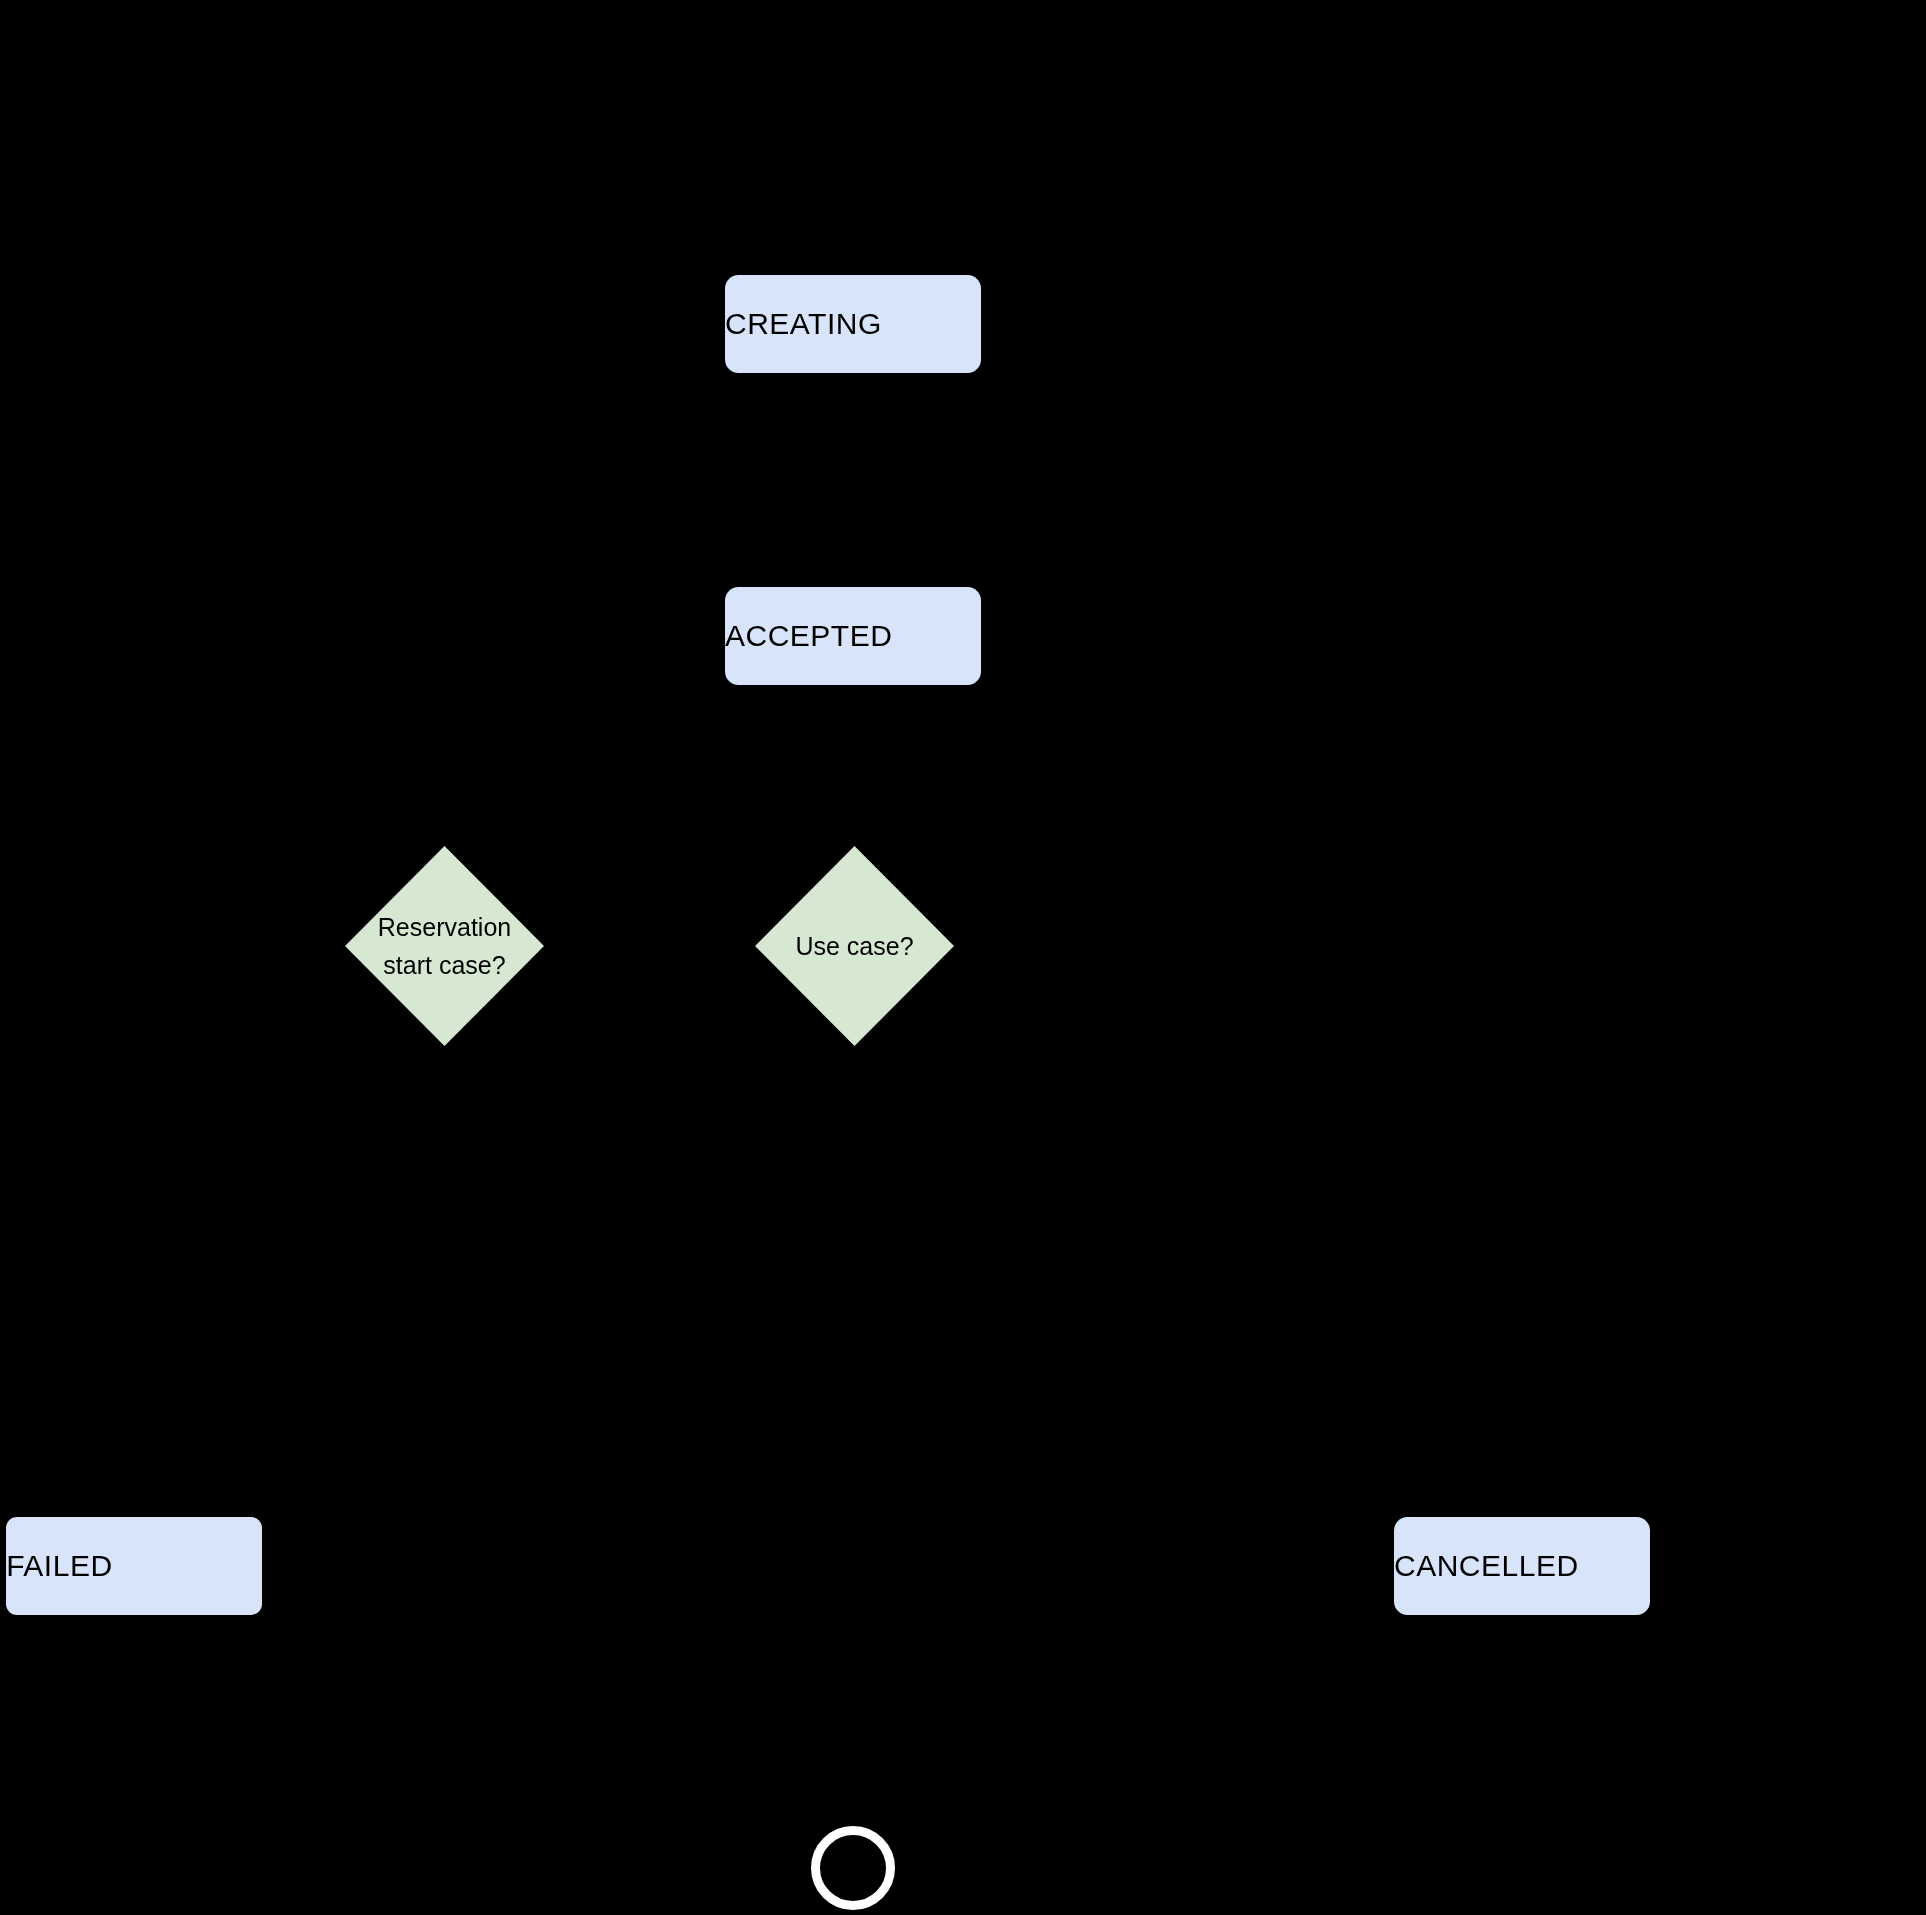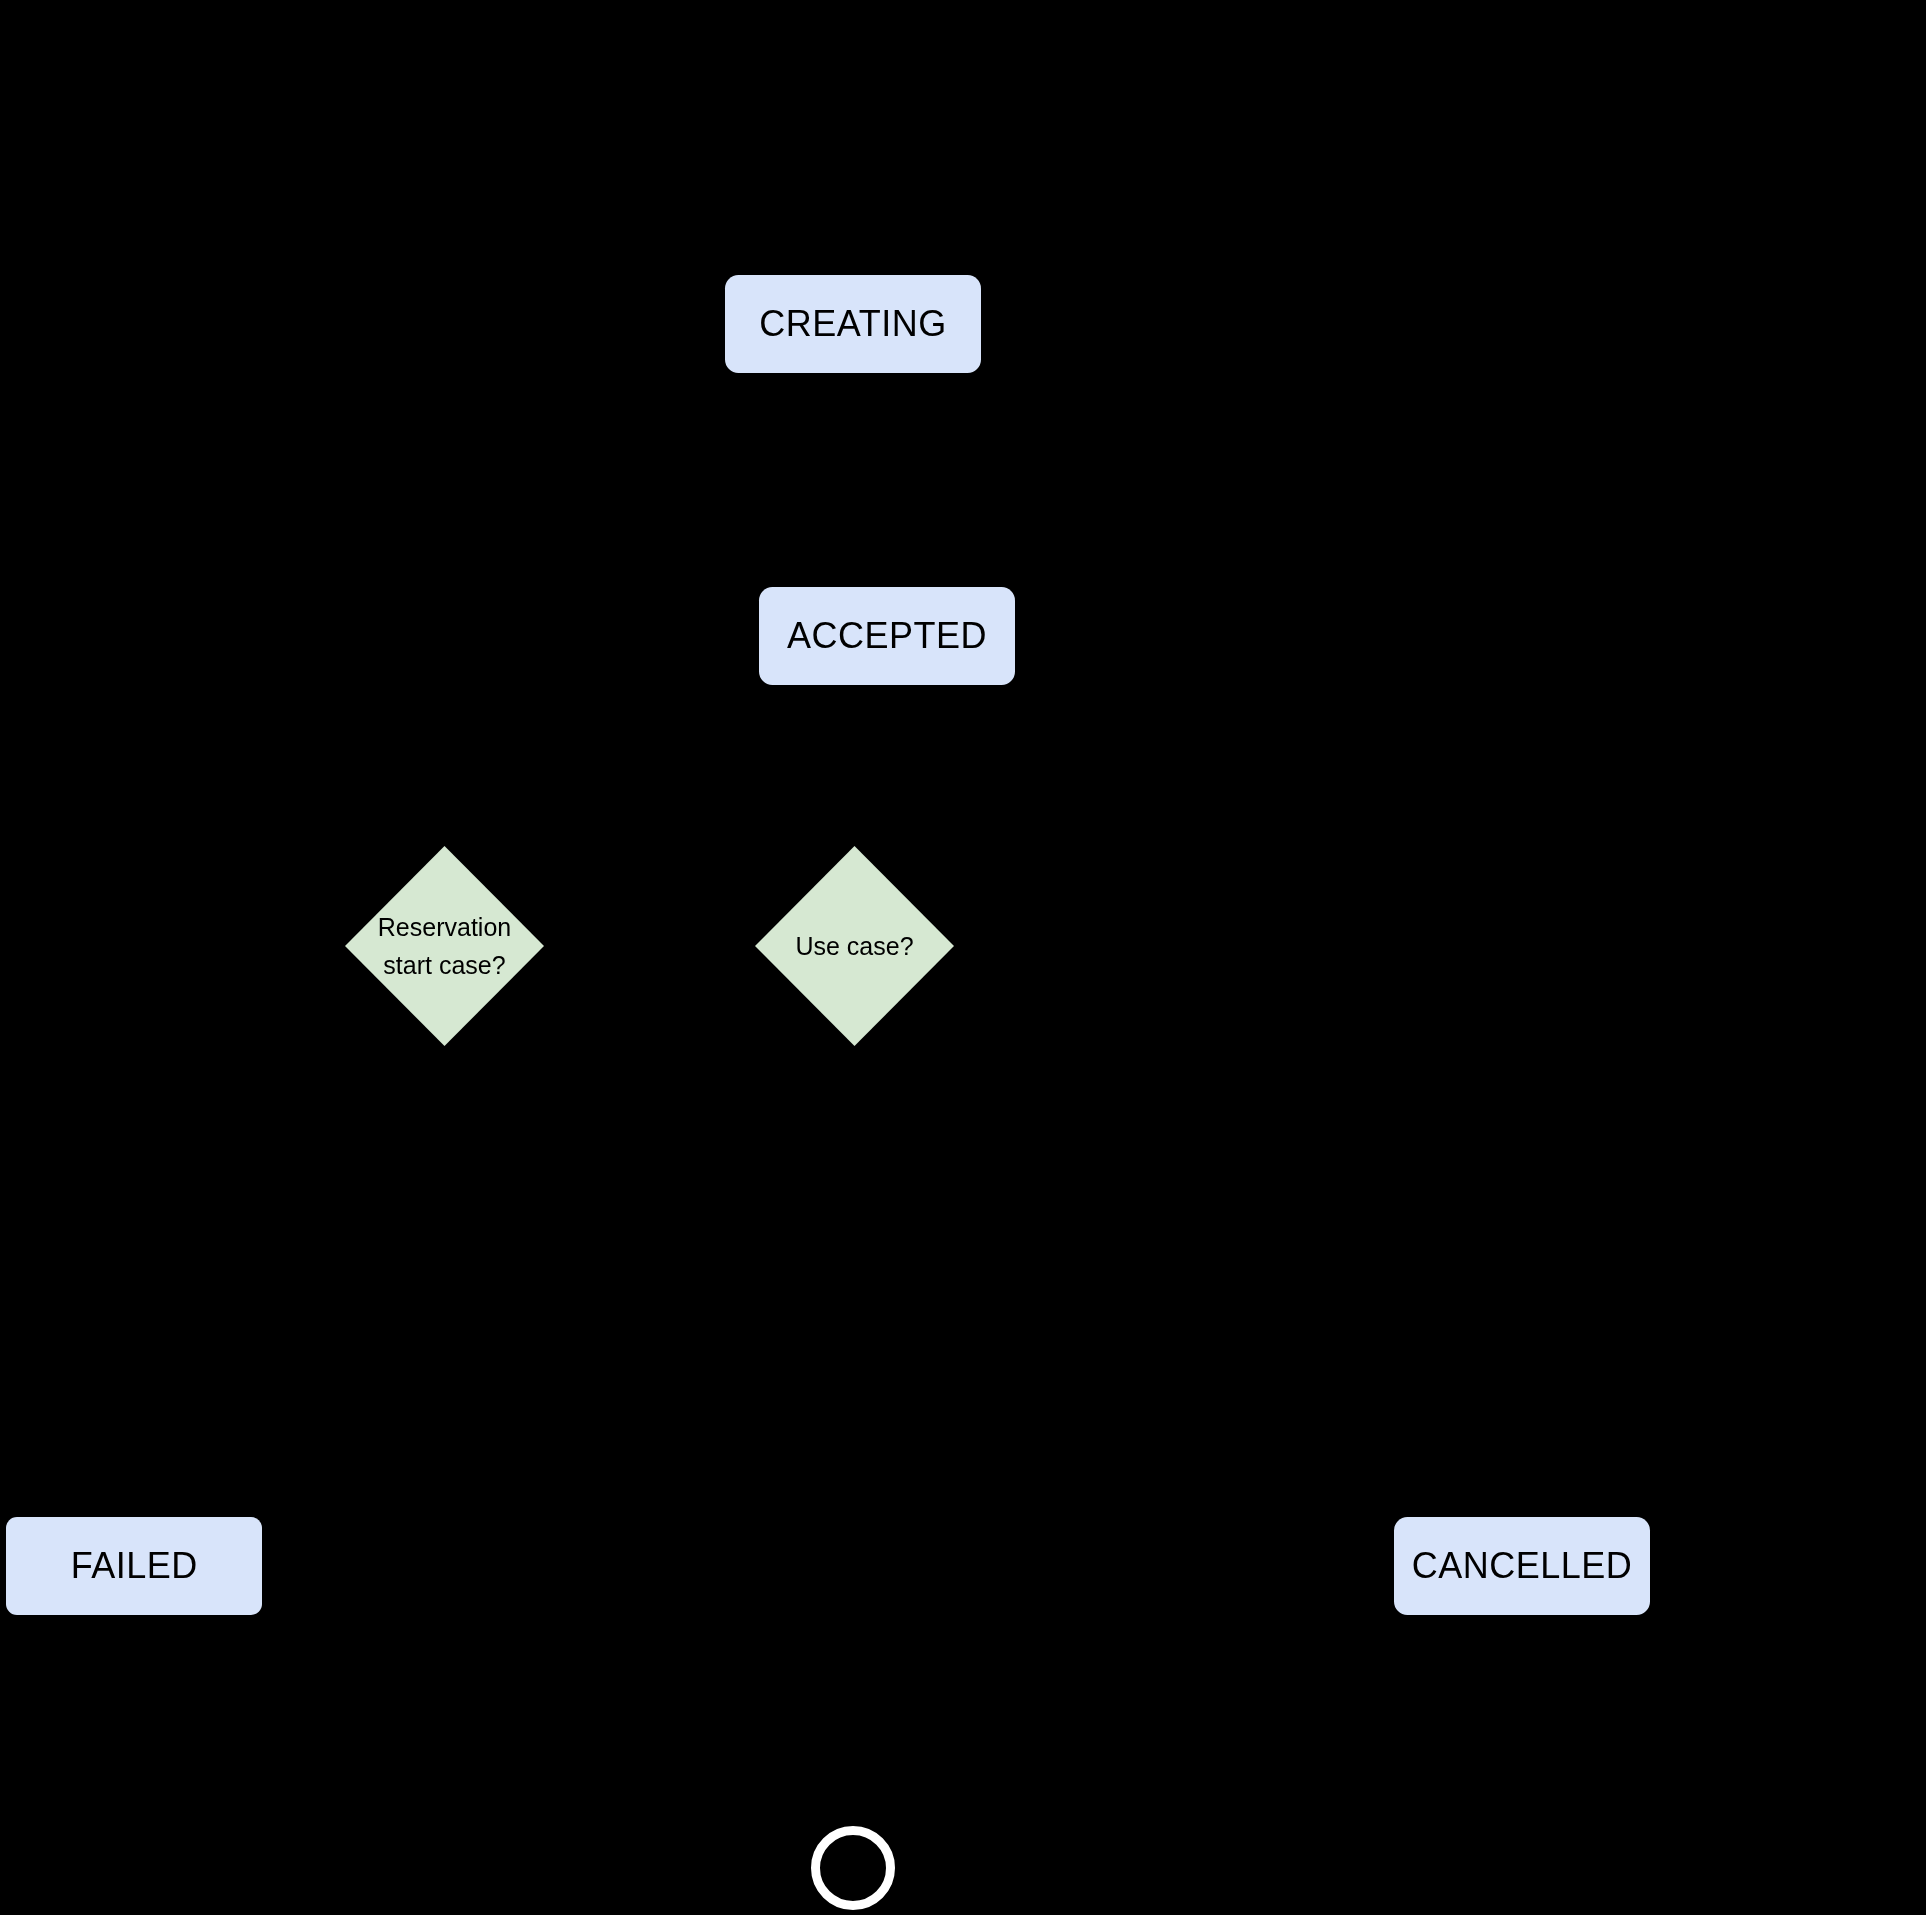--- a/index.html
+++ b/index.html
@@ -18,27 +18,27 @@
   }
   
   .state {
     position: absolute;
     width: 256px;
     height: 98px;
     background: var(--state-fill, #D8E4FA);
     border-radius: 13.4px;
     display: flex;
     align-items: center;
-    justify-content: center;
-    font-size: 36px;
+    justify-content: flex-start;
+    font-size: 30px;
     letter-spacing: 0.5px;
     color: var(--text, #000000);
   }
   #node-creating  { left: 725px; top: 275px;  }
-  #node-accepted  { left: 725px; top: 587px; margin-left: 34px; }
+  #node-accepted  { left: 725px; top: 587px; }
   #node-failed    { left: 6.2px;   top: 1517px; border-radius: 11px; }
   #node-succeeded { left: 729px; top: 1517px; }
   #node-cancelled { left: 1394px; top: 1517px; }
 
   
   .decision {
     position: absolute;
     width: 199px;
     height: 200px;
     background: var(--decision-fill, #D6E8D2);

